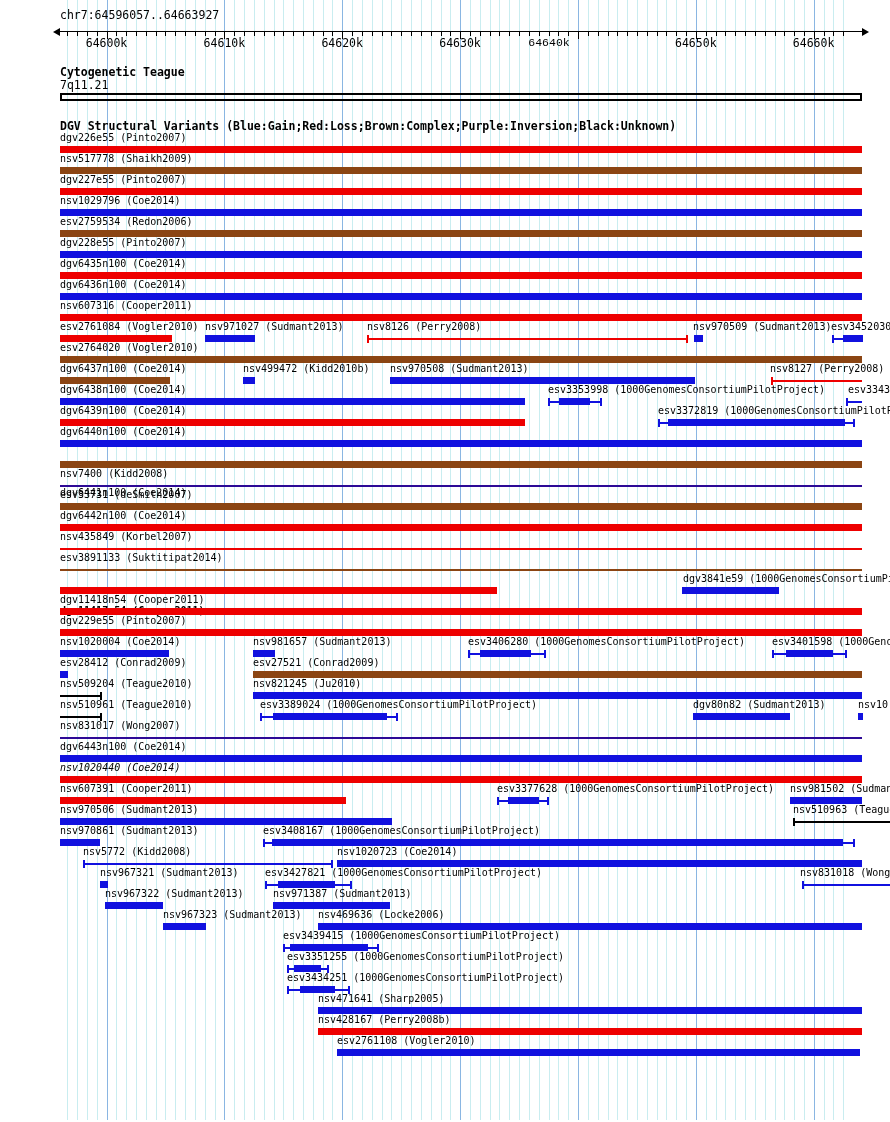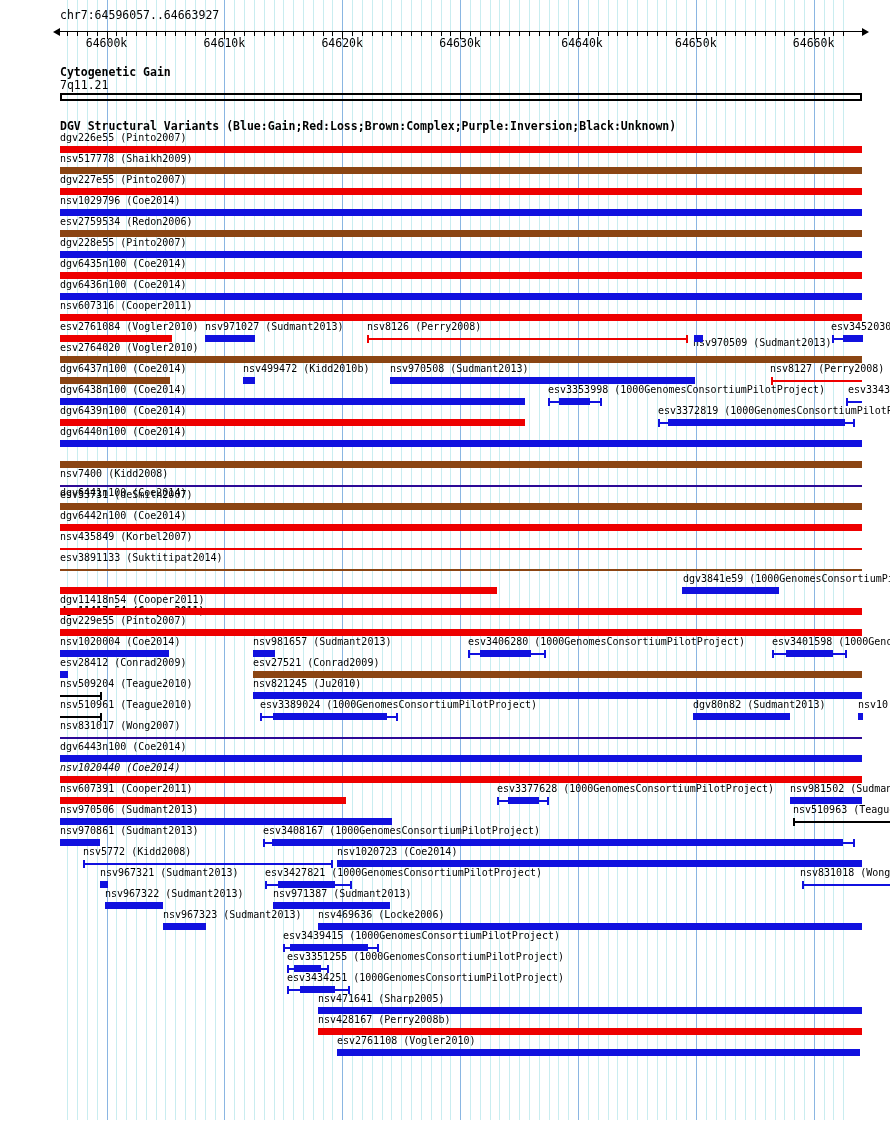--- a/index.html
+++ b/index.html
@@ -191,26 +191,26 @@
       <div class="tick" style="left: 794.1px; top: 31px; height: 5px;"></div>
       <div class="tick" style="left: 803.9px; top: 31px; height: 5px;"></div>
       <div class="tick" style="left: 813.7px; top: 31px; height: 8px;"></div>
       <div class="tick" style="left: 823.6px; top: 31px; height: 5px;"></div>
       <div class="tick" style="left: 833.4px; top: 31px; height: 5px;"></div>
       <div class="tick" style="left: 843.2px; top: 31px; height: 5px;"></div>
       <div class="tick-label" style="left: 106.5px; top: 36px;">64600k</div>
       <div class="tick-label" style="left: 224.4px; top: 36px;">64610k</div>
       <div class="tick-label" style="left: 342.2px; top: 36px;">64620k</div>
       <div class="tick-label" style="left: 460px; top: 36px;">64630k</div>
-      <div class="tick-label" style="left: 582px; top: 36px;">64640k</div>
+      <div class="tick-label" style="left: 549px; top: 36px; font-family: Liberation Mono, monospace;">64640k</div>
       <div class="tick-label" style="left: 695.8px; top: 36px;">64650k</div>
       <div class="tick-label" style="left: 813.6px; top: 36px;">64660k</div>
     </div>
 
-  <div class="hdr-text bold" style="left:60px;top:66px;">Cytogenetic Gain</div>
+  <div class="hdr-text bold" style="left:60px;top:66px;">Cytogenetic Teague</div>
   <div class="hdr-text" style="left:60px;top:79px;">7q11.21</div>
   <div class="cytoband-rect" style="left:60px;top:93px;width:798px;height:4px;"></div>
 
   <div class="hdr-text bold" style="left:60px;top:120px;">DGV Structural Variants (Blue:Gain;Red:Loss;Brown:Complex;Purple:Inversion;Black:Unknown)</div>
 
   <div id="rows">
       <div class="v-label" style="left: 60px; top: 131px;">dgv226e55 (Pinto2007)</div>
       <div class="v-bar" style="left: 60px; top: 146px; width: 802px; background: rgb(238, 0, 0);"></div>
       <div class="v-label" style="left: 60px; top: 152px;">nsv517778 (Shaikh2009)</div>
       <div class="v-bar" style="left: 60px; top: 167px; width: 802px; background: rgb(139, 69, 19);"></div>
@@ -229,21 +229,21 @@
       <div class="v-label" style="left: 60px; top: 299px;">nsv607316 (Cooper2011)</div>
       <div class="v-bar" style="left: 60px; top: 314px; width: 802px; background: rgb(238, 0, 0);"></div>
       <div class="v-label" style="left: 60px; top: 320px;">esv2761084 (Vogler2010)</div>
       <div class="v-bar" style="left: 60px; top: 335px; width: 112px; background: rgb(238, 0, 0);"></div>
       <div class="v-label" style="left: 205px; top: 320px;">nsv971027 (Sudmant2013)</div>
       <div class="v-bar" style="left: 205px; top: 335px; width: 50px; background: rgb(17, 17, 223);"></div>
       <div class="v-label" style="left: 367px; top: 320px;">nsv8126 (Perry2008)</div>
       <div class="v-line" style="left: 367px; top: 338px; width: 321px; background: rgb(238, 0, 0);"></div>
       <div class="v-tick" style="left: 367px; top: 335px; background: rgb(238, 0, 0);"></div>
       <div class="v-tick" style="left: 686px; top: 335px; background: rgb(238, 0, 0);"></div>
-      <div class="v-label" style="left: 693px; top: 320px; margin-top: 16px;">nsv970509 (Sudmant2013)</div>
+      <div class="v-label" style="left: 693px; top: 320px;">nsv970509 (Sudmant2013)</div>
       <div class="v-bar" style="left: 694px; top: 335px; width: 9px; background: rgb(17, 17, 223);"></div>
       <div class="v-label" style="left: 831px; top: 320px;">esv3452030</div>
       <div class="v-line" style="left: 832px; top: 338px; width: 31px; background: rgb(17, 17, 223);"></div>
       <div class="v-tick" style="left: 832px; top: 335px; background: rgb(17, 17, 223);"></div>
       <div class="v-bar" style="left: 843px; top: 335px; width: 20px; background: rgb(17, 17, 223);"></div>
       <div class="v-label" style="left: 60px; top: 341px;">esv2764020 (Vogler2010)</div>
       <div class="v-bar" style="left: 60px; top: 356px; width: 802px; background: rgb(139, 69, 19);"></div>
       <div class="v-label" style="left: 60px; top: 362px;">dgv6437n100 (Coe2014)</div>
       <div class="v-bar" style="left: 60px; top: 377px; width: 110px; background: rgb(139, 69, 19);"></div>
       <div class="v-label" style="left: 243px; top: 362px;">nsv499472 (Kidd2010b)</div>

